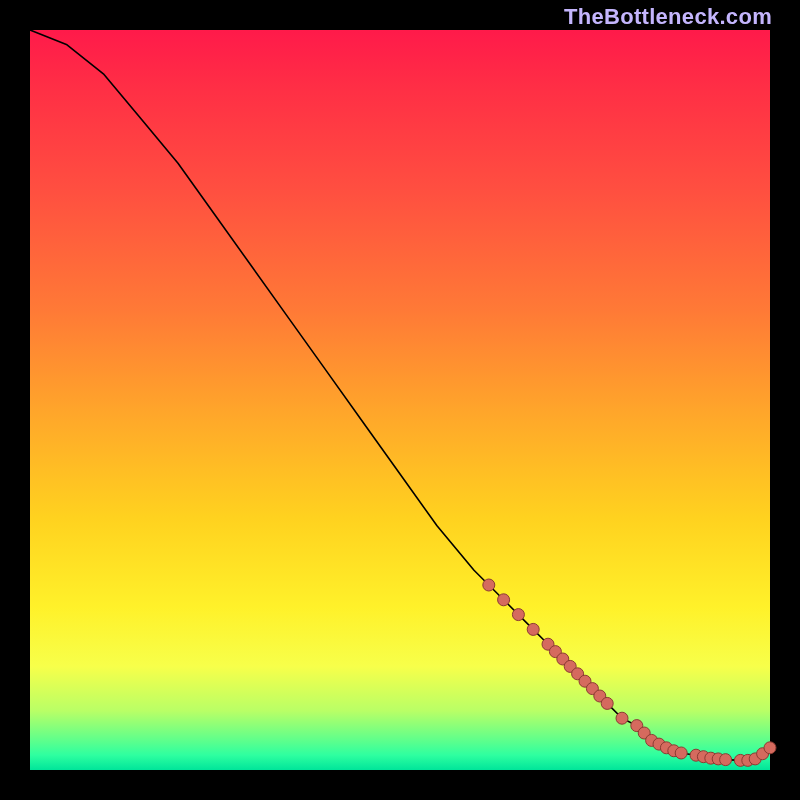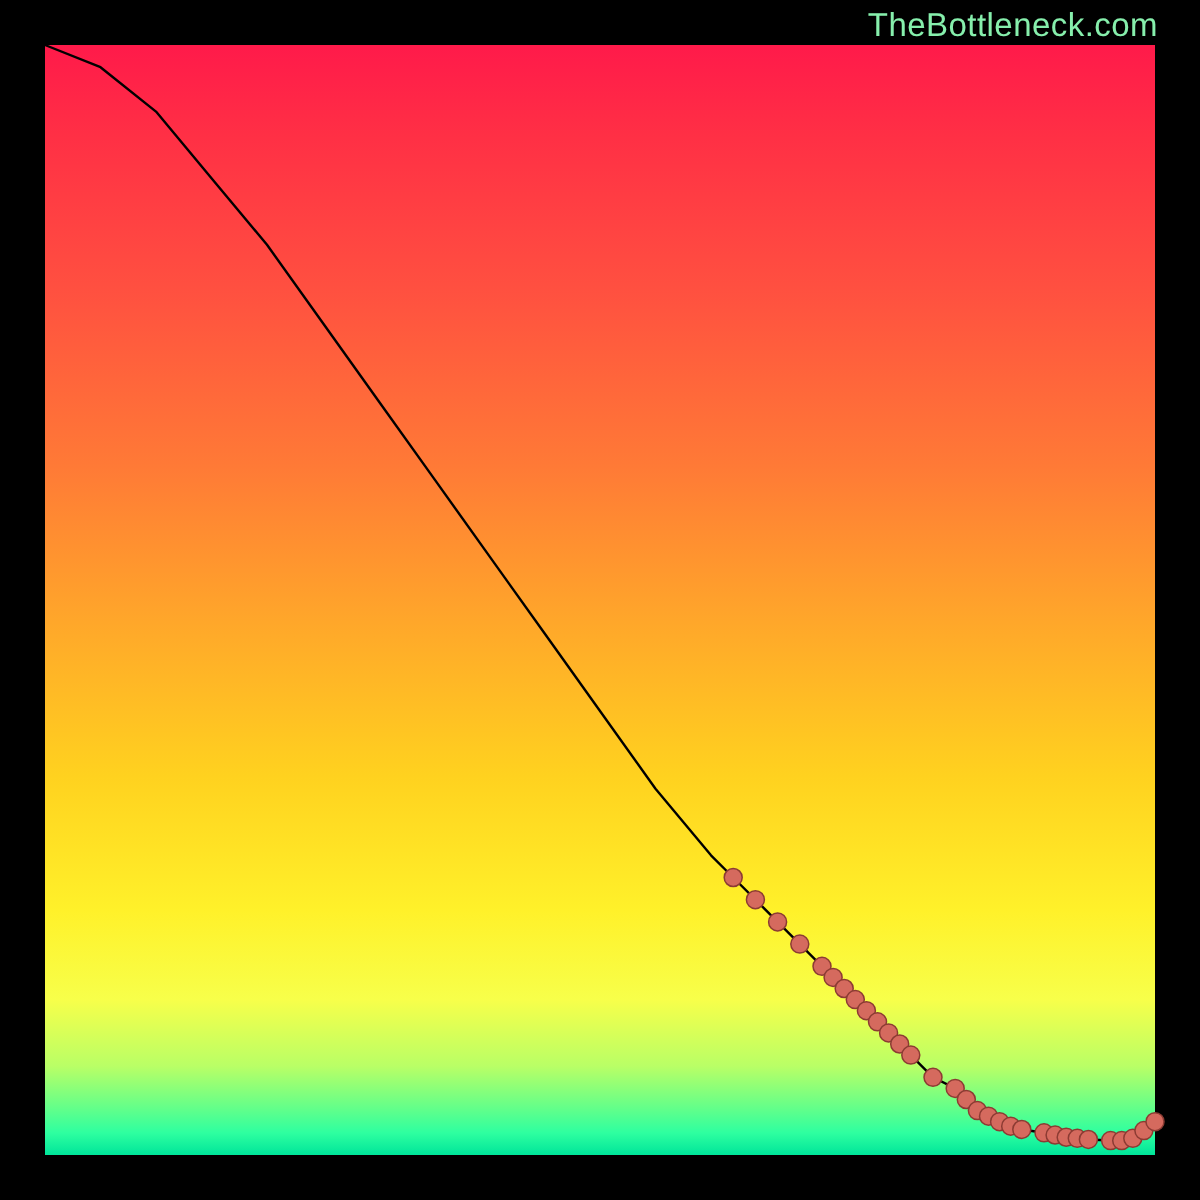--- a/index.html
+++ b/index.html
@@ -14,24 +14,24 @@
   .frame {
     position: relative;
     width: 800px;
     height: 800px;
     background: #000;
   }
   .watermark {
     position: absolute;
     top: 4px;
     right: 28px;
-    color: #86efac;
+    color: #c4b5fd;
     font-size: 22px;
     letter-spacing: 0.3px;
-    font-weight: 400;
+    font-weight: 700;
     user-select: none;
   }
   .plot-area {
     position: absolute;
     left: 30px;
     top: 30px;
     width: 740px;
     height: 740px;
     
     background: linear-gradient(to bottom,

